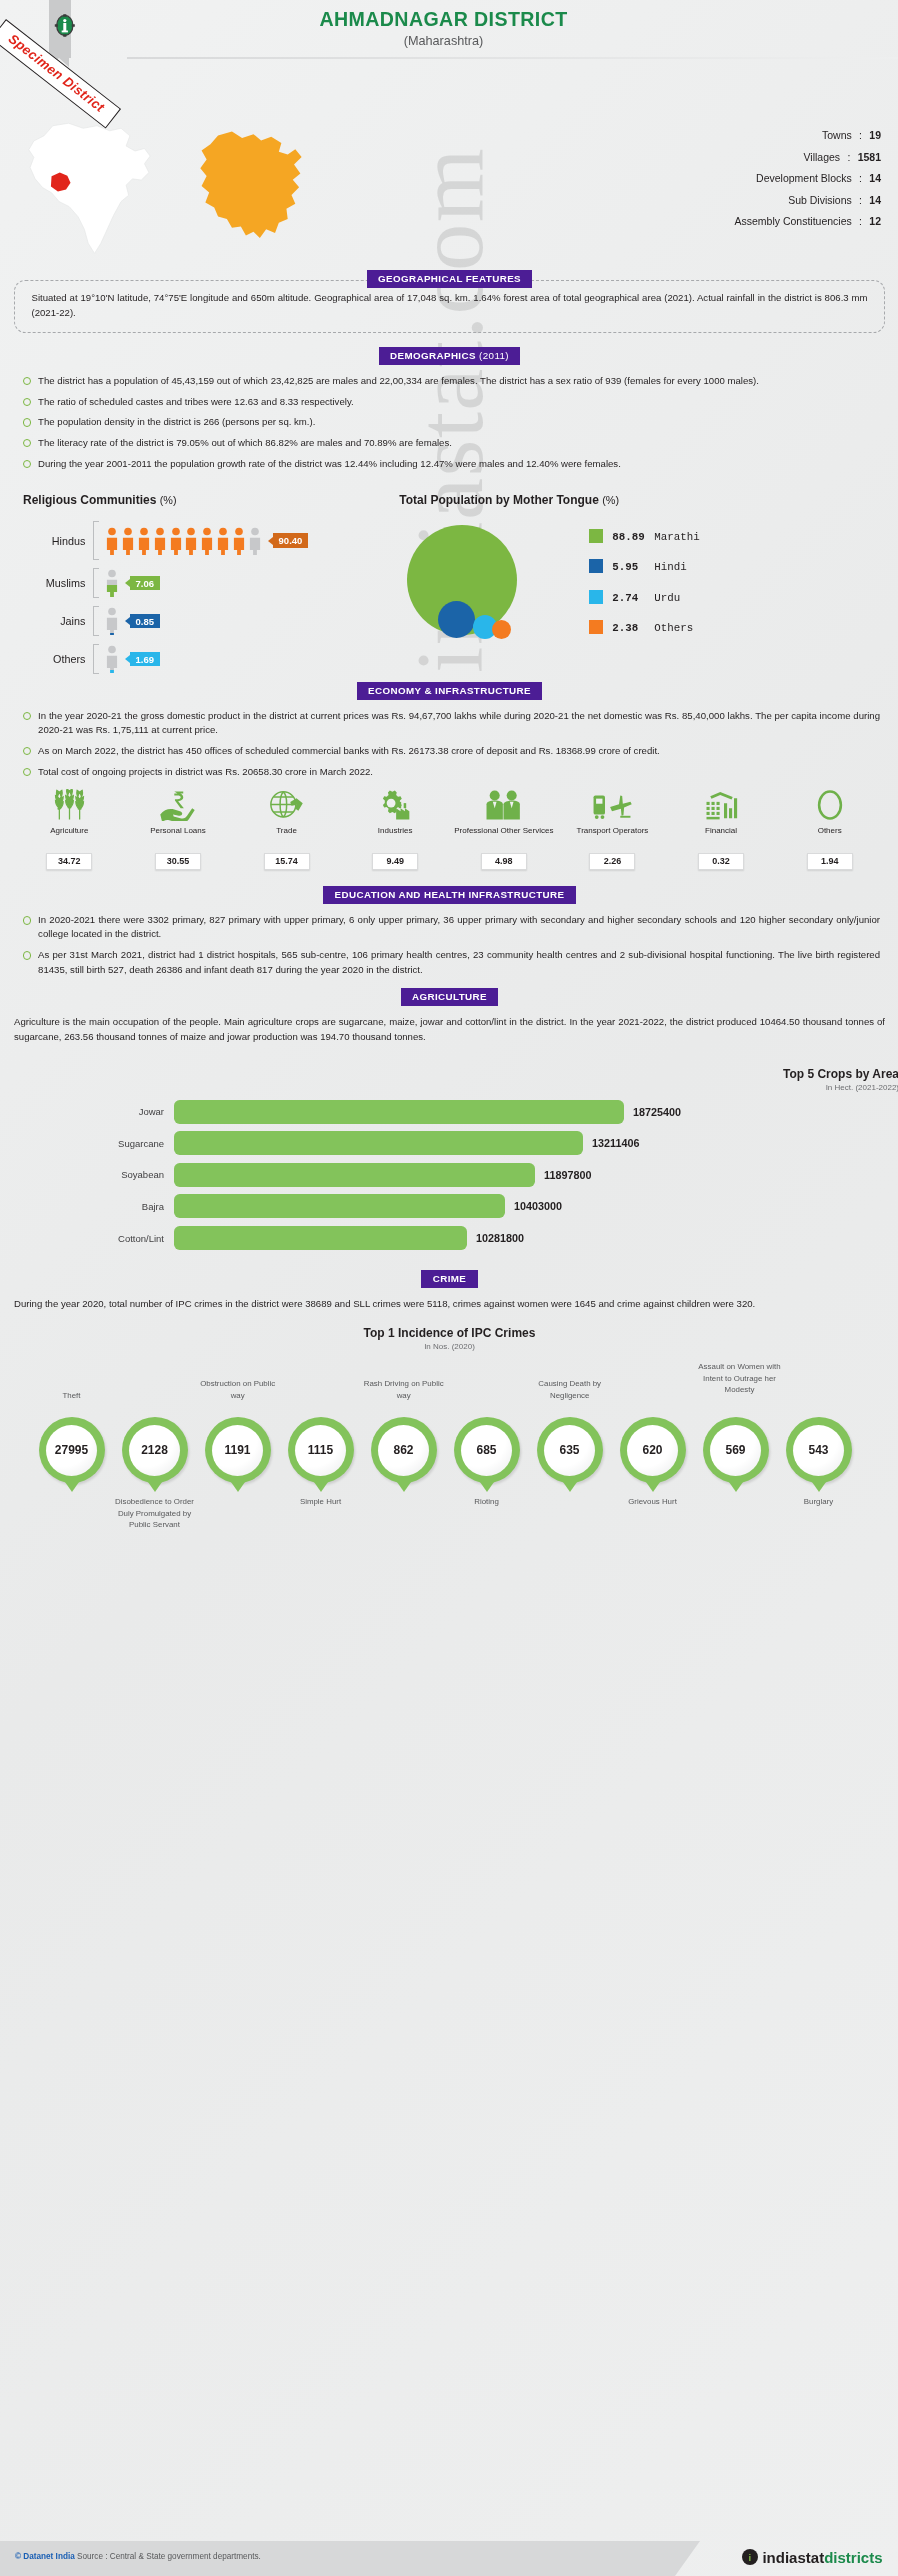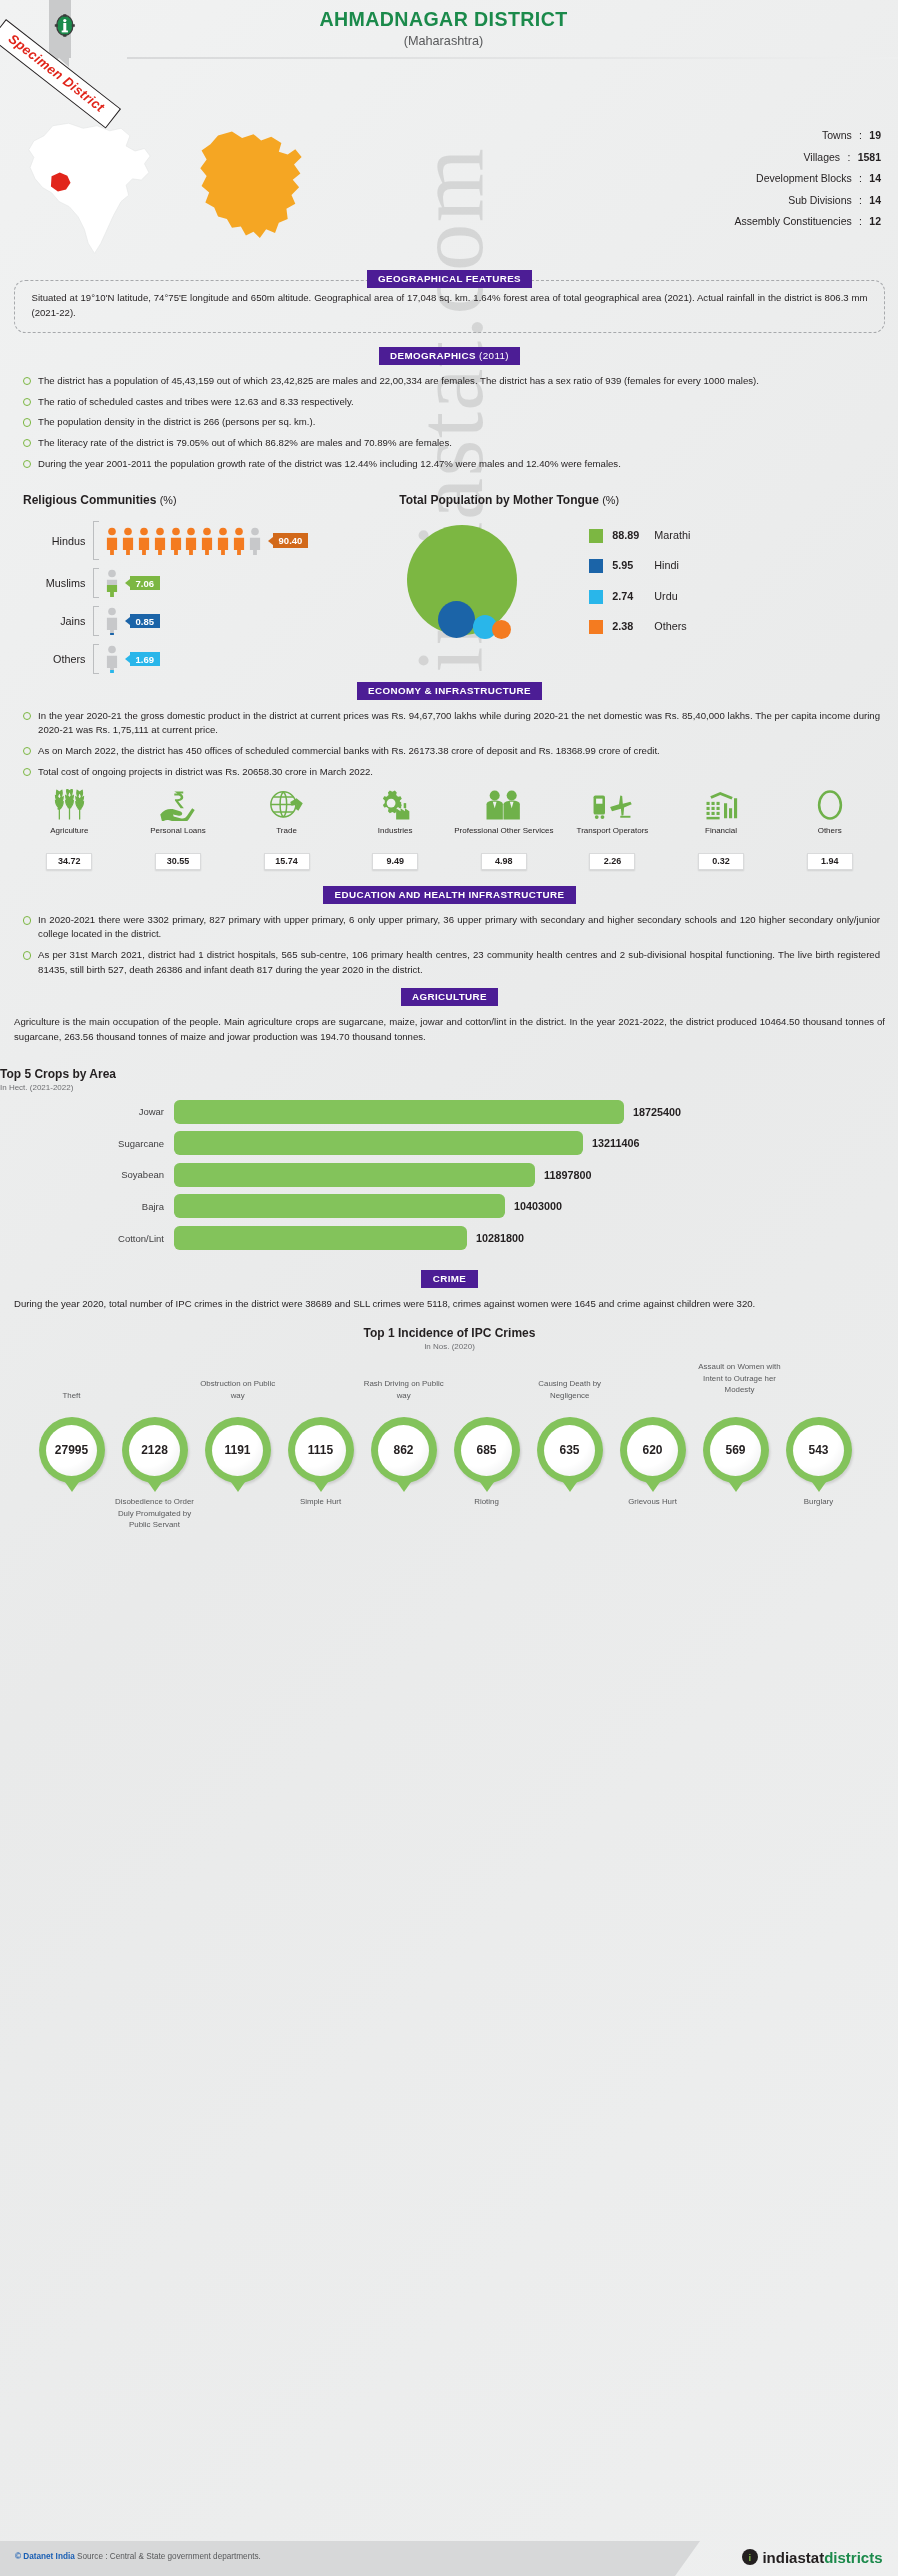--- a/index.html
+++ b/index.html
@@ -104,39 +104,39 @@
   }
   .valtag:before{
     content:''; position:absolute; left:-5px; top:50%; transform:translateY(-50%);
     border-top:4.4px solid transparent; border-bottom:4.4px solid transparent;
     border-right:5px solid currentColor;
   }
   .tongue-wrap{ display:flex; margin-top:5px;}
   .bubbles{ position:relative; width:190px; height:146px;}
   .bub{ position:absolute; border-radius:50%;}
   .legend{ padding-top:16.5px;}
-  .legend-row{ display:flex; align-items:flex-start; margin-bottom:16.5px;}
+  .legend-row{ display:flex; align-items:flex-end; margin-bottom:16.5px;font-family:Liberation Mono, monospace;}
   .legend-sw{ width:14px;height:14px; margin-right:9px;}
   .legend-val{ font-weight:bold; font-size:10.8px; width:42px; color:#231f20;}
   .legend-name{ font-size:10.8px; color:#231f20;}
 
   
   .occ-h{ text-align:center; margin-top:14px;}
   .occ-title{ font-size:12px; font-weight:bold; color:#231f20;}
   .occ-sub{ font-size:8.2px; color:#6d6e71; margin-top:3.2px;}
   .occ-grid{ display:flex; margin-top:9px; padding:0 15px; }
   .occ-cell{ flex:1; text-align:center; }
   .occ-ico{ height:33px; display:flex; align-items:flex-end; justify-content:center;}
   .occ-name{ font-size:8px; color:#231f20; margin-top:5px; line-height:1.25; min-height:21.6px;}
   .occ-val{ margin:5px auto 0 auto; background:#fff; border:0.6px solid #d9dadb;
     font-size:9px; font-weight:bold; color:#231f20; padding:2.5px 0; width:46px;
     box-shadow:0 0.6px 1.3px rgba(0,0,0,0.10);}
 
   
-  .crops-h{ text-align:left; margin-top:12.7px;}
+  .crops-h{ text-align:right; margin-top:12.7px;}
   .crops-title{ font-size:12px; font-weight:bold; color:#231f20;}
   .crops-sub{ font-size:8px; color:#6d6e71; margin-top:2.5px;}
   .crop-row{ display:flex; align-items:center; margin:7.6px 0 0 0; }
   .crop-label{ width:174px; text-align:right; padding-right:10px; font-size:9.5px; color:#414042;}
   .crop-bar{ height:24px; background:#83c35b; border-radius:5.7px;}
   .crop-val{ font-size:10.8px; font-weight:bold; color:#231f20; margin-left:9px;}
 
   
   .crime-text{ margin:9px 14px 0 14px; font-size:9.6px; line-height:1.55;
     color:#231f20; text-align:justify;}

